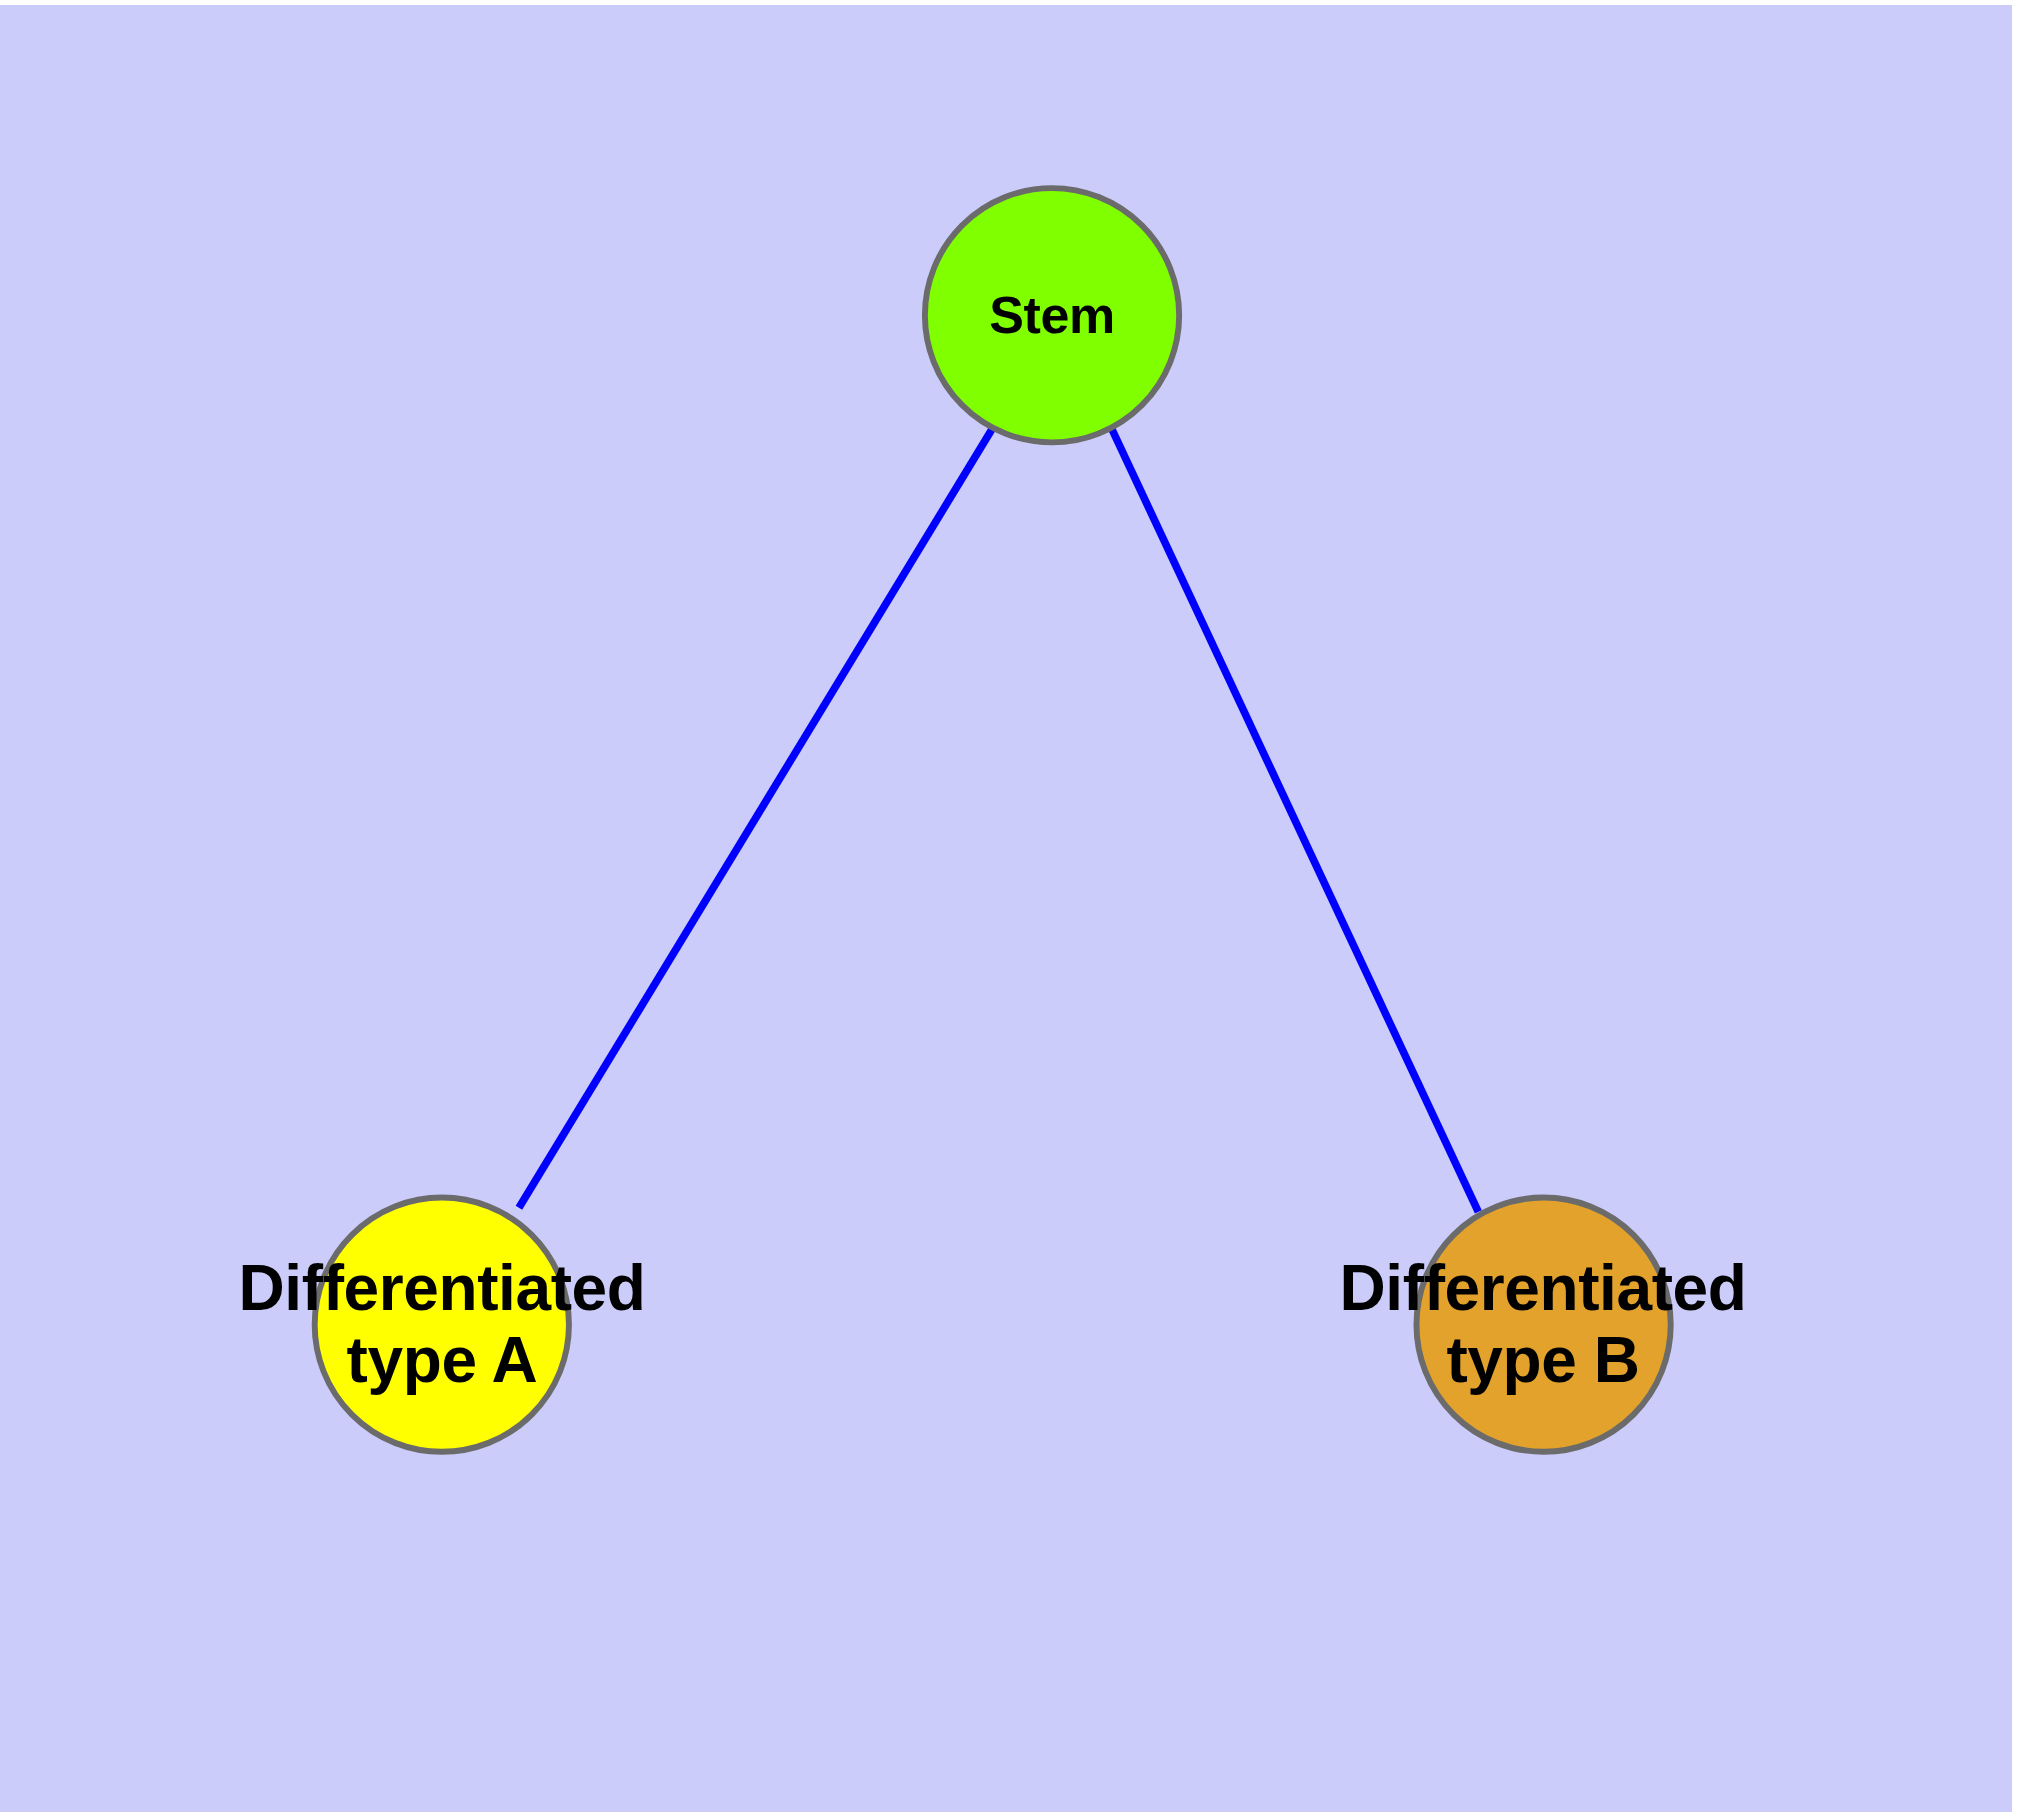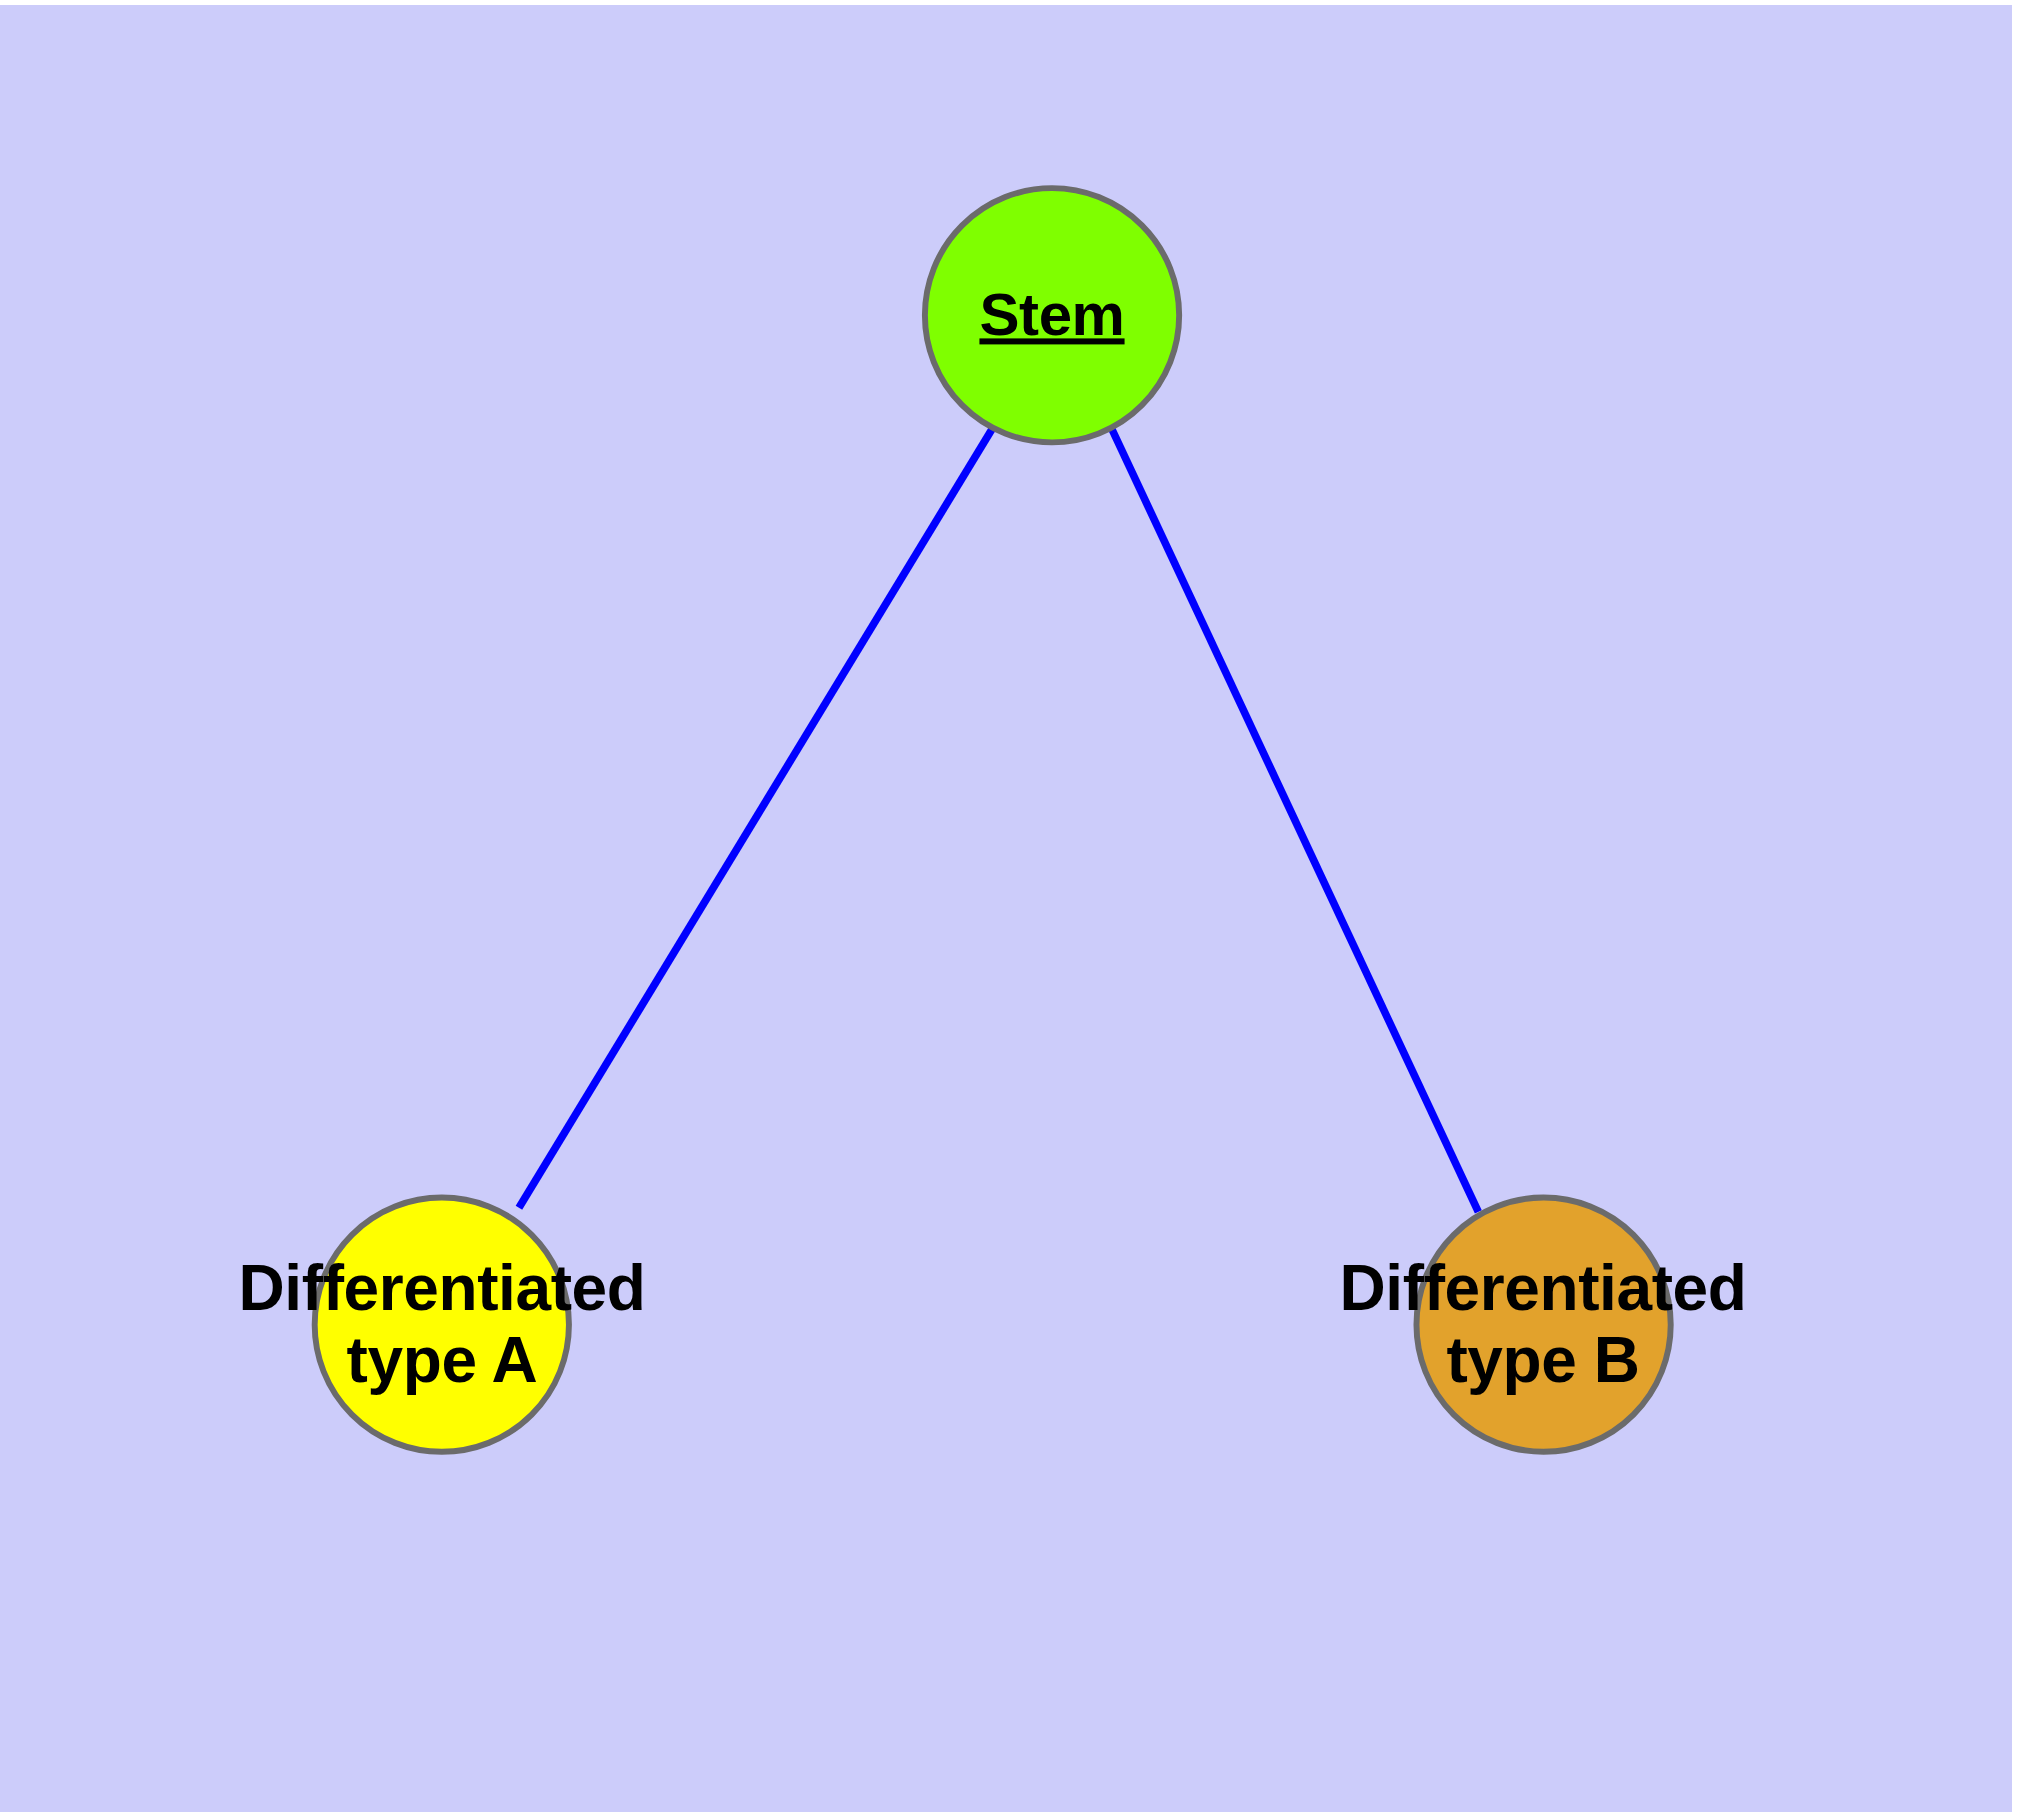--- a/index.html
+++ b/index.html
@@ -58,21 +58,21 @@
         <line x1="1311" y1="505" x2="1744" y2="1430" stroke="#0000ff" stroke-width="9"></line>
       </g>
     <g id="nodes-group">
         <circle cx="1241" cy="372" r="150" fill="#7fff00" stroke="#6b6b6b" stroke-width="7"></circle>
         <circle cx="521" cy="1563" r="150" fill="#ffff00" stroke="#6b6b6b" stroke-width="7"></circle>
         <circle cx="1821" cy="1563" r="150" fill="#e2a22c" stroke="#6b6b6b" stroke-width="7"></circle>
       </g>
   </svg>
 
   <div id="labels-layer">
-      <div class="node-label big" style="left: 1052px; top: 315px; font-size: 60px; color: rgb(0, 0, 0); text-decoration: underline;">Stem</div>
+      <div class="node-label big" style="left: 1052px; top: 315px; font-size: 52px; color: rgb(0, 0, 0);">Stem</div>
       <div class="node-label two-line" style="left: 442px; top: 1325px; font-size: 64px; color: rgb(0, 0, 0);">Differentiated
 type A</div>
       <div class="node-label two-line" style="left: 1543px; top: 1325px; font-size: 64px; color: rgb(0, 0, 0);">Differentiated
 type B</div>
     </div>
 
 </div>
 
 
 </body></html>

